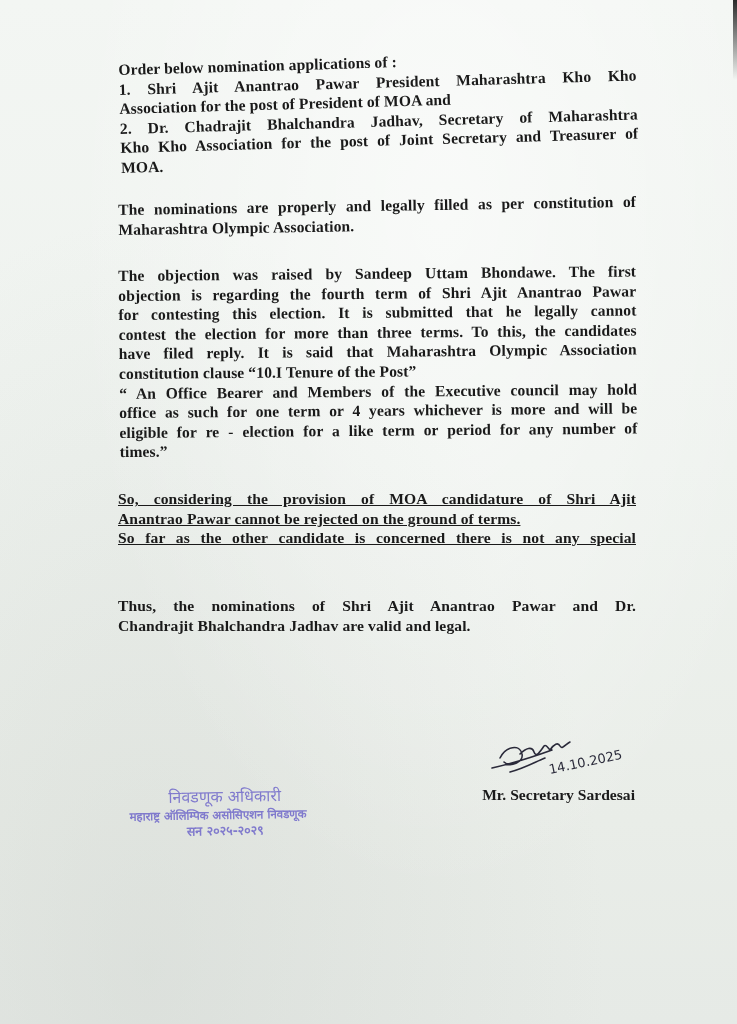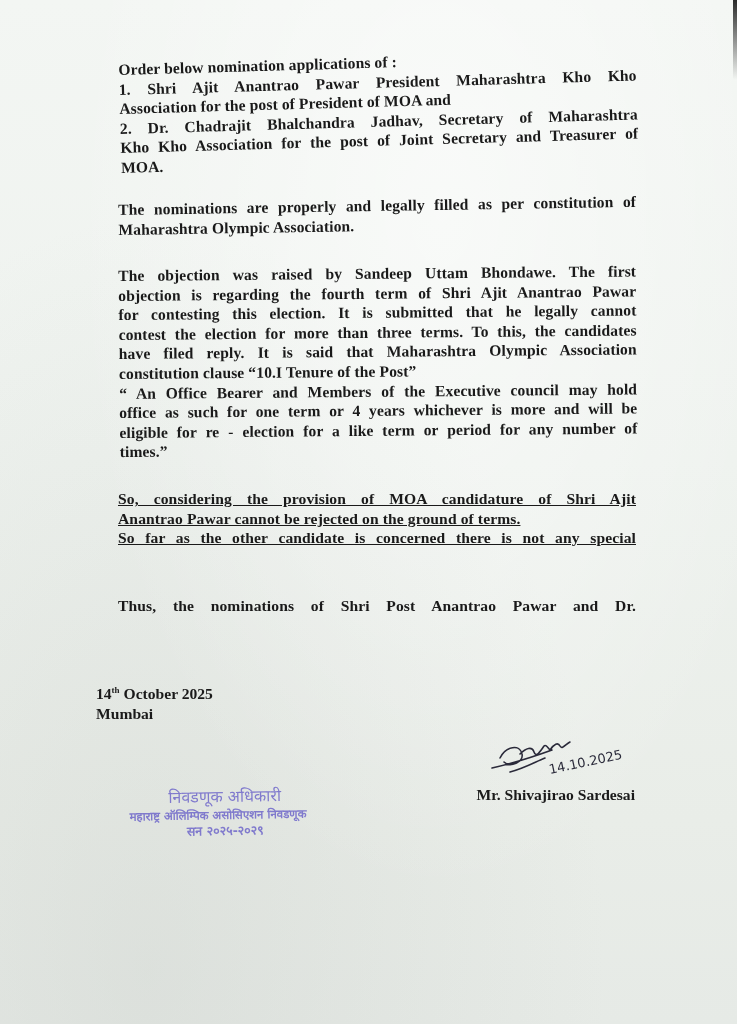--- a/index.html
+++ b/index.html
@@ -103,35 +103,32 @@
     <span class="line">times.”</span>
   </div>
 
   <div id="para-conclusion" class="text-block">
     <span class="jline">So, considering the provision of MOA candidature of Shri Ajit</span>
     <span class="line">Anantrao Pawar cannot be rejected on the ground of terms.</span>
     <span class="jline"> So far as the other candidate is concerned there is not any special</span>
   </div>
 
   <div id="para-final" class="text-block">
-    <span class="jline">Thus, the nominations of Shri Post Anantrao Pawar and Dr.</span>
+    <span class="jline">Thus, the nominations of Shri Ajit Anantrao Pawar and Dr.</span>
+    <span class="line">Chandrajit Bhalchandra Jadhav are valid and legal.</span>
   </div>
 
-  <div id="date-block">
-    <div><span>14</span><sup>th</sup><span> October 2025</span></div>
-    <div>Mumbai</div>
-  </div>
 
   <svg id="signature" viewBox="0 0 160 60">
     <path d="M12 40 C 30 36, 50 30, 72 22 M20 30 C 26 18, 40 16, 42 26 C 44 34, 30 40, 24 34 M40 26 C 46 20, 52 18, 54 24 C 56 30, 60 24, 64 18 C 66 16, 68 20, 70 22 C 74 16, 78 14, 80 18 C 82 22, 86 16, 90 14 M30 44 C 45 40, 55 34, 65 30" stroke="#2a2a3a" stroke-width="1.6" fill="none" stroke-linecap="round"></path>
     <text x="70" y="46" font-family="DejaVu Sans, sans-serif" font-size="13" fill="#2a2a3a" transform="rotate(-12 70 46)">14.10.2025</text>
   </svg>
 
   <div id="signer-block">
-    <span id="signer-name">Mr. Shivajirao Sardesai</span>
+    <span id="signer-name">Mr. Secretary Sardesai</span>
   </div>
 
   <div id="stamp">
     <span id="stamp-line1">निवडणूक अधिकारी</span>
     <span id="stamp-line2">महाराष्ट्र ऑलिम्पिक असोसिएशन निवडणूक</span>
     <span id="stamp-line3">सन २०२५-२०२९</span>
   </div>
 </div>
 
 </body></html>

